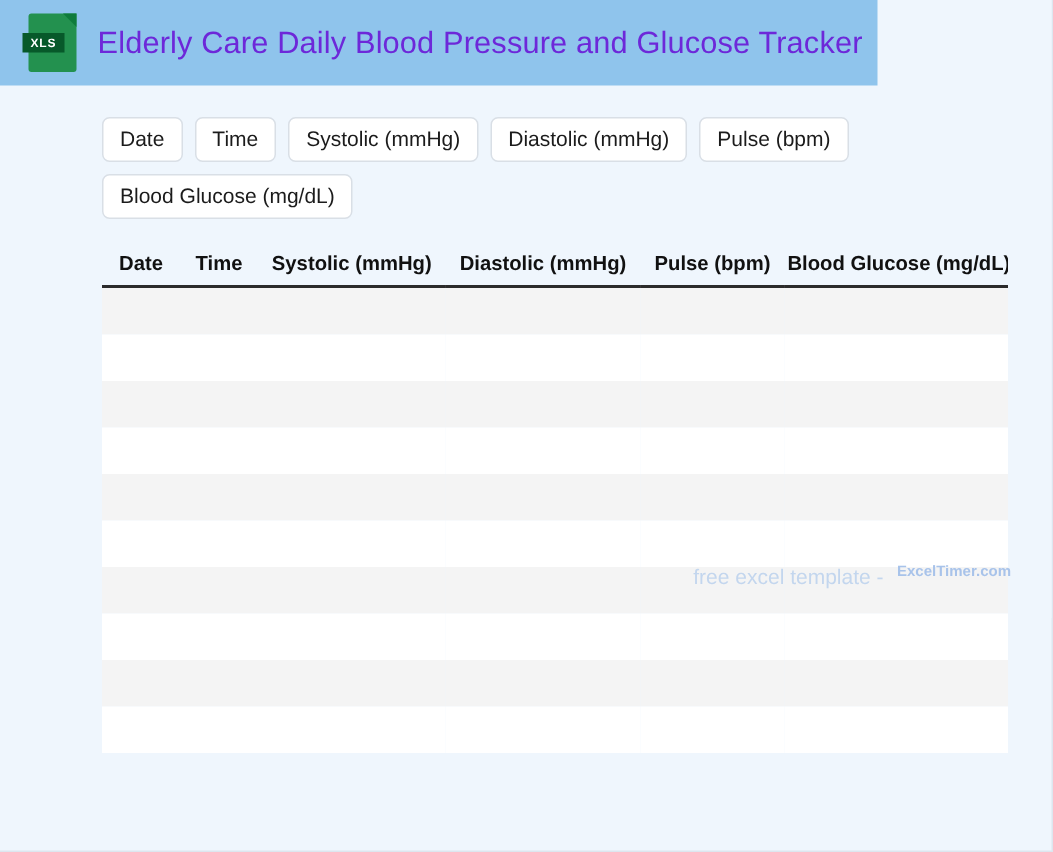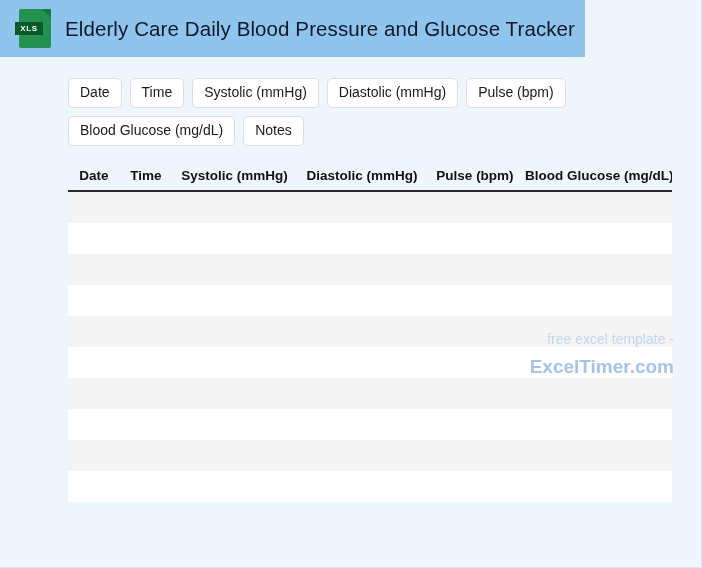--- a/index.html
+++ b/index.html
@@ -72,21 +72,21 @@
     background: #07592a;
     color: #ffffff;
     font-size: 8px;
     font-weight: bold;
     letter-spacing: 0.6px;
     line-height: 13px;
     text-align: center;
     font-family: "Liberation Sans", sans-serif;
   }
   .header-title {
-    color: #0f172a;
+    color: #6d28d9;
     font-size: 20.5px;
     font-weight: normal;
     letter-spacing: 0.1px;
     white-space: nowrap;
   }
 
   
   .chips {
     position: absolute;
     left: 68px;
@@ -146,34 +146,33 @@
   col.c-time   { width: 52px; }
   col.c-sys    { width: 125px; }
   col.c-dia    { width: 130px; }
   col.c-pulse  { width: 96px; }
   col.c-glu    { width: 149px; }
 
   
   .footer {
     position: absolute;
     right: 28px;
-    bottom: 34px;
+    bottom: 20px;
     display: flex;
-    align-items: flex-end;
+    align-items: flex-start;
     gap: 9px;
     white-space: nowrap;
-    flex-direction: column;
   }
   .footer-free {
     color: #c3d6ee;
     font-size: 14px;
   }
   .footer-brand {
     color: #a8c3ea;
-    font-size: 19px;
+    font-size: 10px;
     font-weight: bold;
   }
 </style>
 </head>
 <body>
 
 <div class="page">
 
   <div class="header-bar">
     <div class="xls-icon">
@@ -184,21 +183,20 @@
     <div class="header-title">Elderly Care Daily Blood Pressure and Glucose Tracker</div>
   </div>
 
   <div class="chips">
     <div class="chip">Date</div>
     <div class="chip">Time</div>
     <div class="chip">Systolic (mmHg)</div>
     <div class="chip">Diastolic (mmHg)</div>
     <div class="chip">Pulse (bpm)</div>
     <div class="chip">Blood Glucose (mg/dL)</div>
-    <div class="chip">Notes</div>
   </div>
 
   <div class="table-wrap">
     <table class="data">
       <colgroup>
         <col class="c-date">
         <col class="c-time">
         <col class="c-sys">
         <col class="c-dia">
         <col class="c-pulse">

